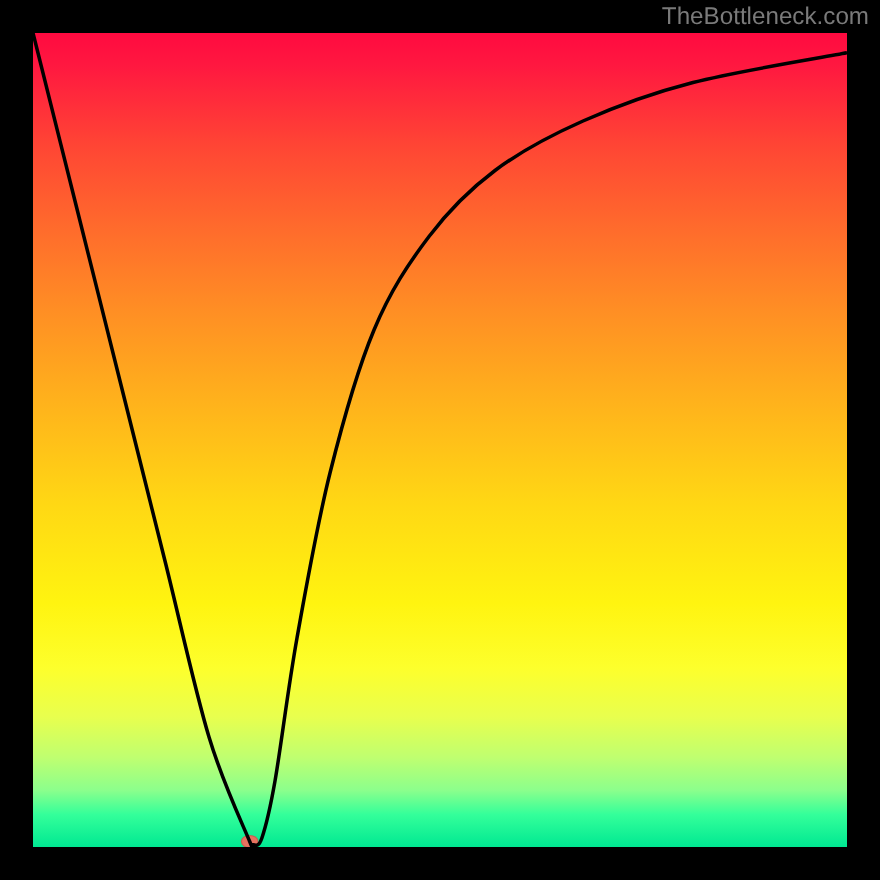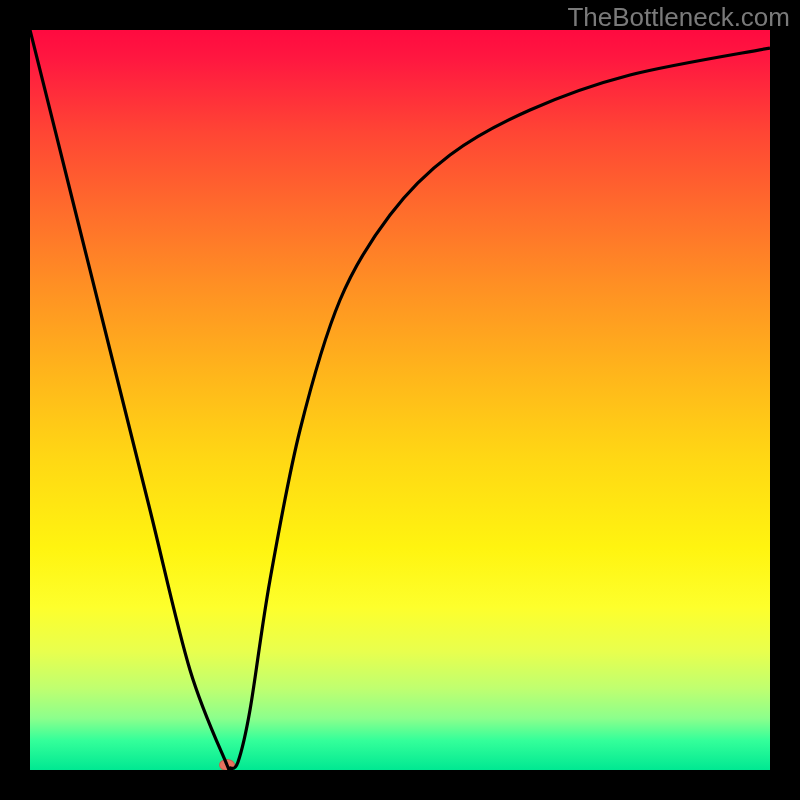--- a/index.html
+++ b/index.html
@@ -14,21 +14,21 @@
     position: relative;
     width: 800px;
     height: 800px;
     background: #000;
   }
   .watermark {
     position: absolute;
     top: 2px;
     right: 10px;
     font-family: Arial, Helvetica, sans-serif;
-    font-size: 26px;
+    font-size: 22px;
     font-weight: 500;
     color: #7a7a7a;
     z-index: 20;
     letter-spacing: 0px;
   }
   .inner {
     position: absolute;
     left: 30px;
     top: 30px;
     width: 740px;

